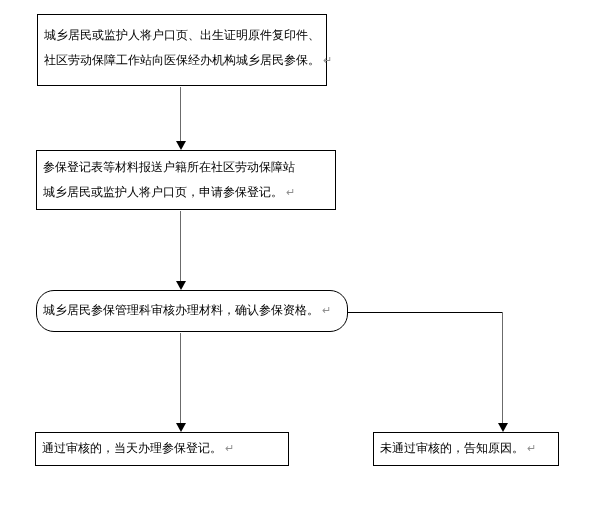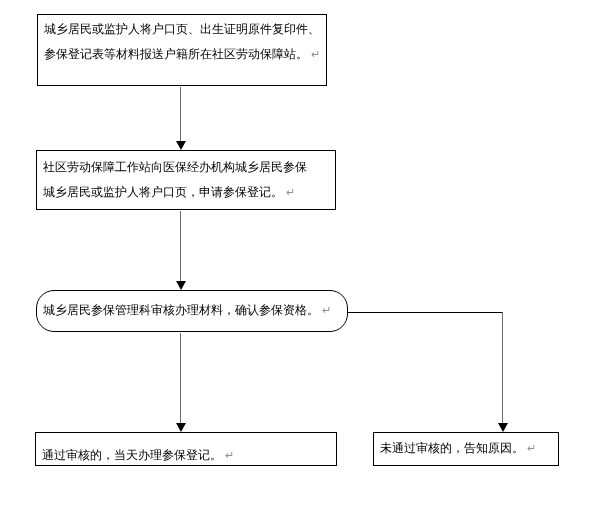--- a/index.html
+++ b/index.html
@@ -26,24 +26,24 @@
   }
   .box .line {
     white-space: nowrap;
     padding-left: 6px;
   }
   .eol {
     color: #909090;
     font-size: 11px;
     margin-left: 3px;
   }
-  .b1 { left: 37px;  top: 14px;  width: 290px; height: 72px; padding-top: 2px; }
+  .b1 { left: 37px;  top: 14px;  width: 290px; height: 72px; padding-top: 8px; }
   .b2 { left: 36px;  top: 150px; width: 300px; height: 60px; padding-top: 4px; }
   .b3 { left: 36px;  top: 290px; width: 312px; height: 42px; padding-top: 7px; border-radius: 18px; }
-  .b4 { left: 35px;  top: 432px; width: 302px; height: 34px; padding-top: 10px; }
+  .b4 { left: 35px;  top: 432px; width: 254px; height: 34px; padding-top: 3px; }
   .b5 { left: 373px; top: 432px; width: 186px; height: 34px; padding-top: 3px; }
 
   .shaft-v {
     position: absolute;
     width: 1px;
     background: #6b6b6b;
   }
   .line-h {
     position: absolute;
     height: 1px;
@@ -70,30 +70,30 @@
 </head>
 <body>
 
 <div class="canvas">
 
   <div class="box b1">
     <div class="line">
       <span>城乡居民或监护人将户口页、出生证明原件复印件、</span>
     </div>
     <div class="line">
-      <span>参保登记表等材料报送户籍所在社区劳动保障站。</span><span class="eol">↵</span>
+      <span>社区劳动保障工作站向医保经办机构城乡居民参保。</span><span class="eol">↵</span>
     </div>
   </div>
 
   <div class="shaft-v a1-shaft"></div>
   <div class="arrowhead a1-head"></div>
 
   <div class="box b2">
     <div class="line">
-      <span>社区劳动保障工作站向医保经办机构城乡居民参保</span>
+      <span>参保登记表等材料报送户籍所在社区劳动保障站</span>
     </div>
     <div class="line">
       <span>城乡居民或监护人将户口页，申请参保登记。</span><span class="eol">↵</span>
     </div>
   </div>
 
   <div class="shaft-v a2-shaft"></div>
   <div class="arrowhead a2-head"></div>
 
   <div class="box b3">

